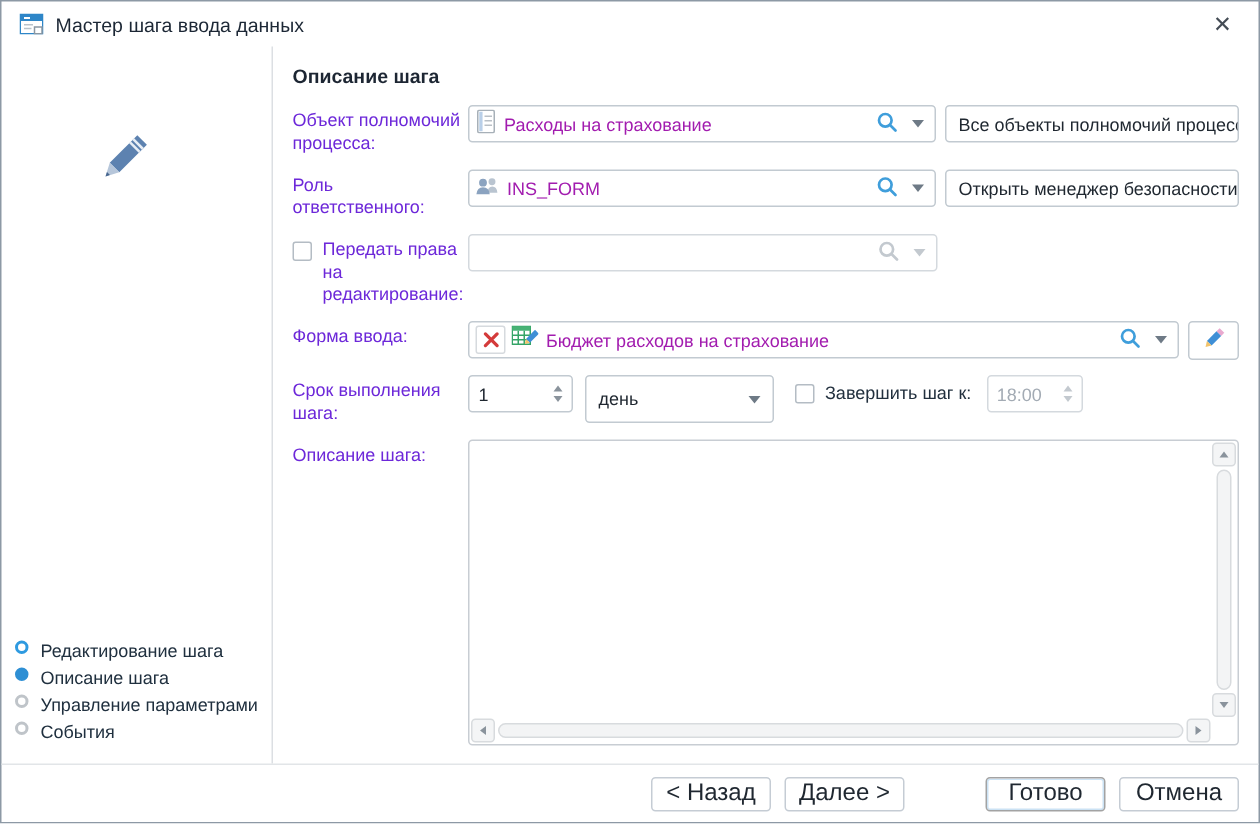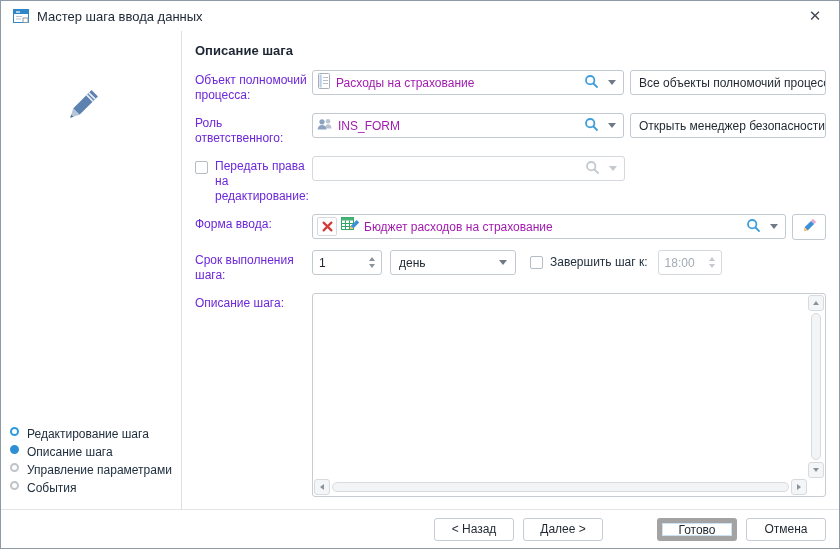--- a/index.html
+++ b/index.html
@@ -65,21 +65,21 @@
   .spin .val { flex:1; color:#1f2730; }
   .spin.disabled { border-color:#d4d9de; }
   .spin.disabled .val { color:#a3abb4; }
   .spin-arrows { display:flex; flex-direction:column; gap:3px; align-items:center; margin-left:4px; }
   .tri-up { width:0;height:0;border-left:3.5px solid transparent;border-right:3.5px solid transparent;
             border-bottom:4px solid #8a939c; }
   .tri-down { width:0;height:0;border-left:3.5px solid transparent;border-right:3.5px solid transparent;
               border-top:4px solid #8a939c; }
   .spin.disabled .tri-up { border-bottom-color:#c3c9cf; }
   .spin.disabled .tri-down { border-top-color:#c3c9cf; }
-  .combo { height:25px; border:1px solid #c2cad1; border-radius:3px; background:#fff;
+  .combo { height:32px; border:1px solid #c2cad1; border-radius:3px; background:#fff;
            display:flex; align-items:center; padding:0 8px; }
   .combo .val { flex:1; color:#1f2730; }
 
   .inline-check { display:flex; align-items:center; margin-left:14px; padding-top:5px; }
   .inline-check .checkbox { margin:0 7px 0 0; }
 
   
   .desc-row { flex:1 1 auto; margin-bottom:6px; min-height:0; }
   .descbox { border:1px solid #c8cdd3; border-radius:3px; background:#fff; position:relative; align-self:stretch; }
   .vscroll { position:absolute; top:1px; right:1px; bottom:18px; width:16px; }
@@ -96,24 +96,24 @@
             background:#f3f4f5; border:1px solid #d8dbde; border-radius:5px; }
   .s-up{width:0;height:0;border-left:3.5px solid transparent;border-right:3.5px solid transparent;border-bottom:4px solid #8a939c;}
   .s-dn{width:0;height:0;border-left:3.5px solid transparent;border-right:3.5px solid transparent;border-top:4px solid #8a939c;}
   .s-lf{width:0;height:0;border-top:3.5px solid transparent;border-bottom:3.5px solid transparent;border-right:4px solid #8a939c;}
   .s-rt{width:0;height:0;border-top:3.5px solid transparent;border-bottom:3.5px solid transparent;border-left:4px solid #8a939c;}
 
   
   .footer { flex:0 0 39px; border-top:1px solid #e2e5e8; display:flex; align-items:center;
             justify-content:flex-end; padding:0 13px; }
   .f-btn { width:80px; height:23px; border:1px solid #c5ccd4; border-radius:3px; background:#fff;
-           font-family:inherit; font-size:12px; color:#1f2730; }
+           font-family:inherit; font-size:16px; color:#1f2730; }
   .f-btn + .f-btn { margin-left:9px; }
   .f-btn.gap { margin-left:54px; }
-  .f-btn.primary { border:5px solid #a3a3a3; box-shadow:inset 0 0 0 1px rgba(47,138,210,.25);text-align:center; }
+  .f-btn.primary { border:1px solid #a3a3a3; box-shadow:inset 0 0 0 1px rgba(47,138,210,.25);text-align:center; }
 </style>
 </head>
 <body>
 
 <div class="window">
 
   <div class="titlebar">
     <span class="title-icon">
       <svg width="16" height="14" viewBox="0 0 16 14">
         <rect x="0.5" y="0.5" width="15" height="13" fill="#fff" stroke="#2e86c8"></rect>

